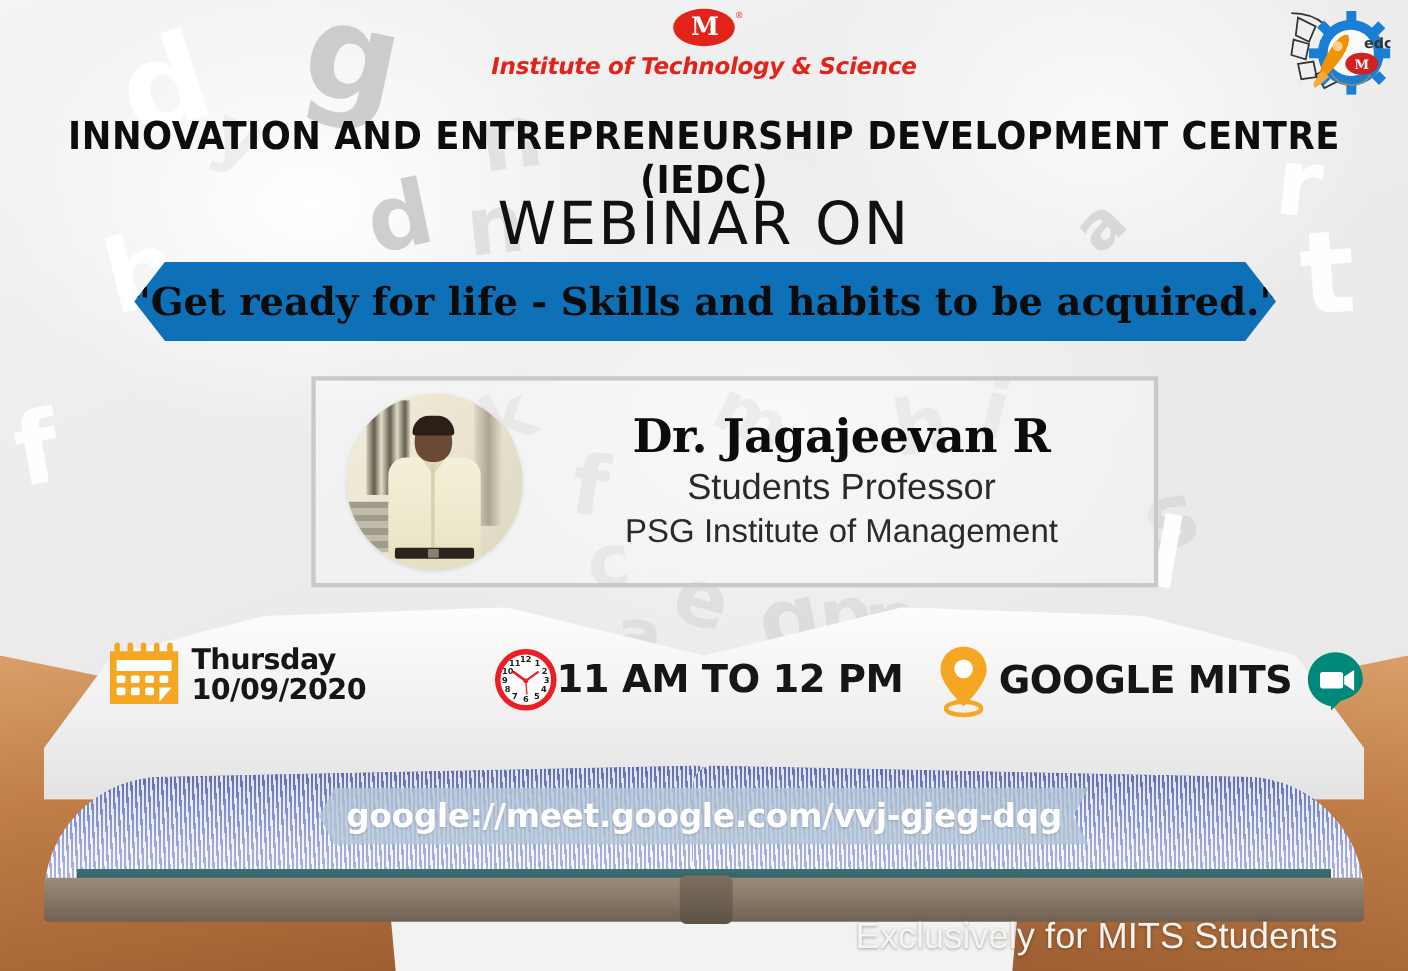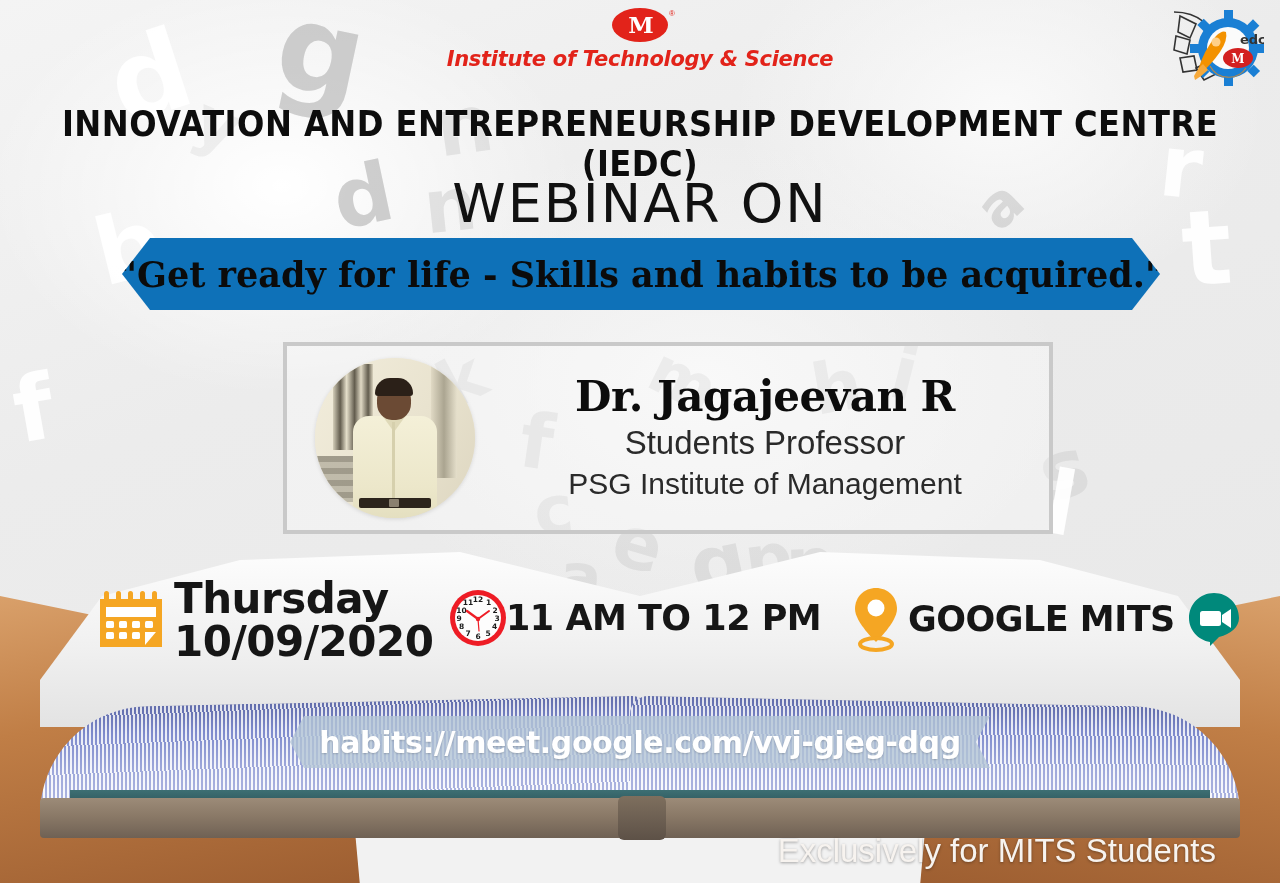--- a/index.html
+++ b/index.html
@@ -185,21 +185,21 @@
   
   .inforow{position:absolute;left:0;top:578px;width:1280px;height:80px;}
   .info-item{position:absolute;display:flex;align-items:center;}
   .ii-date{left:96px;top:0;}
   .ii-time{left:446px;top:8px;}
   .ii-place{left:848px;top:8px;}
 
   .date-text{
     margin-left:6px;
     font-family:"DejaVu Sans", sans-serif;font-weight:700;color:#161616;
-    font-size:42px;line-height:1.02;letter-spacing:-0.5px;
+    font-size:26px;line-height:1.02;letter-spacing:-0.5px;
   }
   .time-text, .place-text{
     font-family:"DejaVu Sans", sans-serif;font-weight:700;color:#161616;
     font-size:35px;letter-spacing:-0.5px;white-space:nowrap;
   }
   .time-text{margin-left:-4px;}
   .place-text{margin-left:4px;margin-right:10px;}
 
   
   .urlbar{
@@ -409,18 +409,18 @@
       <svg width="58" height="58" viewBox="0 0 58 58">
         <path d="M29 3 C15 3 4 14 4 28 C4 40 13 50 25 52 L25 56 L34 47 C46 44 54 37 54 28 C54 14 43 3 29 3 Z" fill="#00897b"></path>
         <rect x="15" y="21" width="21" height="15" rx="2.5" fill="#ffffff"></rect>
         <path d="M37 25 L46 19 V38 L37 32 Z" fill="#ffffff"></path>
       </svg>
     </div>
 
   </div>
 
   <div class="urlbar">
-    <span class="url-text">habits://meet.google.com/vvj-gjeg-dqg</span>
+    <span class="url-text">google://meet.google.com/vvj-gjeg-dqg</span>
   </div>
 
   <div class="footer">Exclusively for MITS Students</div>
 
 </div>
 
 </body></html>

